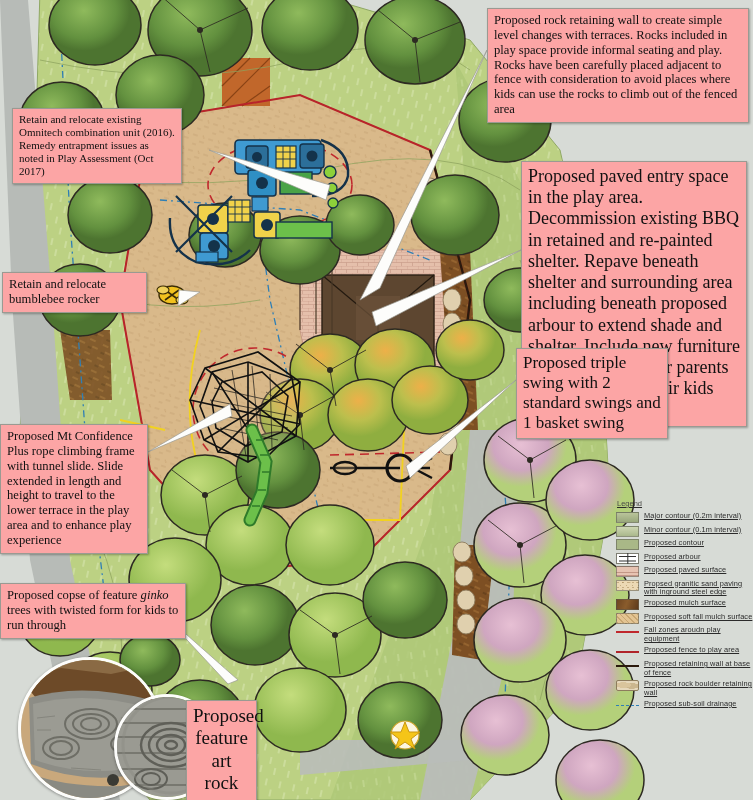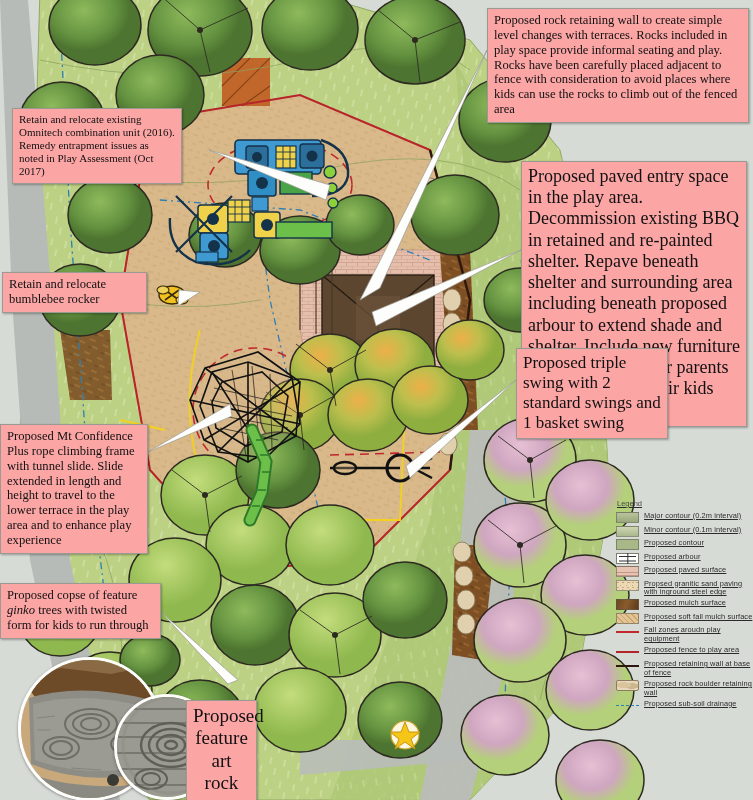--- a/index.html
+++ b/index.html
@@ -21,21 +21,21 @@
     z-index:40;
   }
   .note .txt{display:block;}
 
   #note-rockwall{left:487px;top:8px;width:262px;font-size:12.6px;}
   #note-omnitech{left:12px;top:108px;width:170px;font-size:11px;}
   #note-paved{left:521px;top:161px;width:226px;font-size:18px;}
   #note-bumblebee{left:2px;top:272px;width:145px;font-size:12.6px;}
   #note-swing{left:516px;top:348px;width:152px;font-size:17px;}
   #note-rope{left:0px;top:424px;width:148px;font-size:12.6px;}
-  #note-ginko{left:0px;top:583px;width:161px;font-size:12.6px;}
+  #note-ginko{left:0px;top:583px;width:186px;font-size:12.6px;}
   #note-artrock{left:186px;top:700px;width:71px;font-size:19px;text-align:center;}
 
   
   #legend{
     position:absolute;left:616px;top:499px;width:137px;height:256px;
     font-family:"Liberation Sans",sans-serif;
     color:#2b2b2b;z-index:45;text-decoration:underline;
   }
   #legend .lg-title{font-size:7.5px;color:#4a4a46;margin:0 0 3px 1px;}
   .lg-row{display:flex;align-items:flex-start;margin-bottom:1.5px;min-height:11px;}

